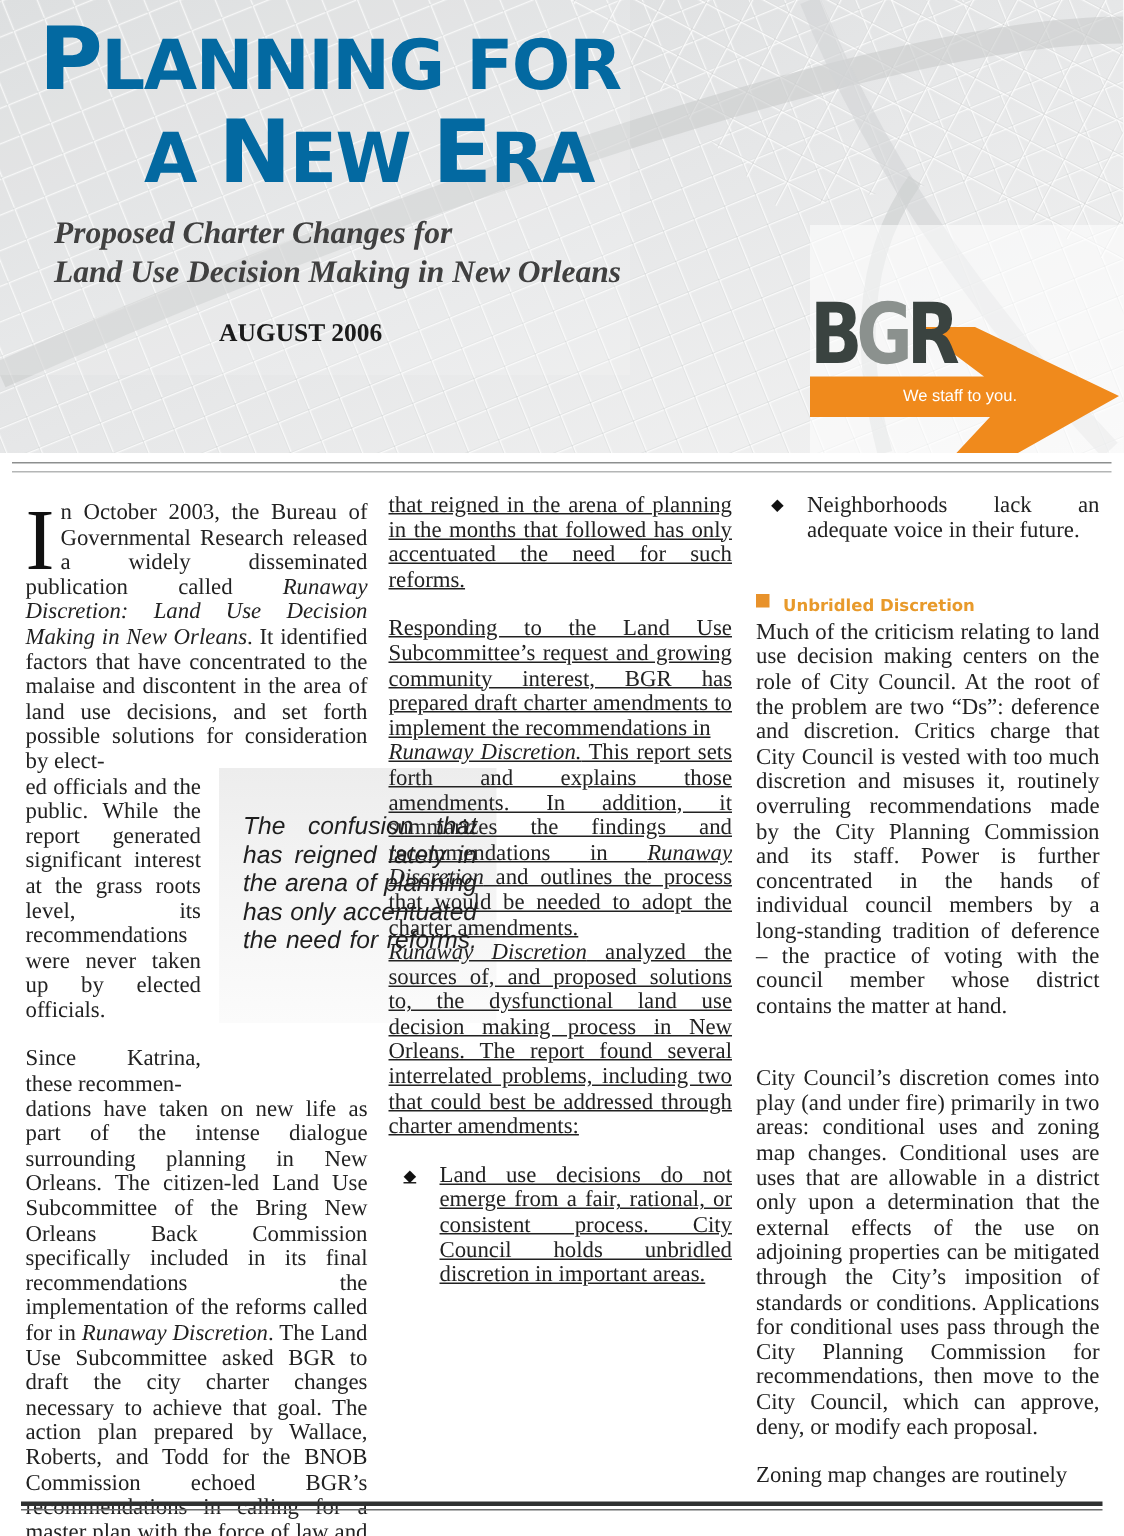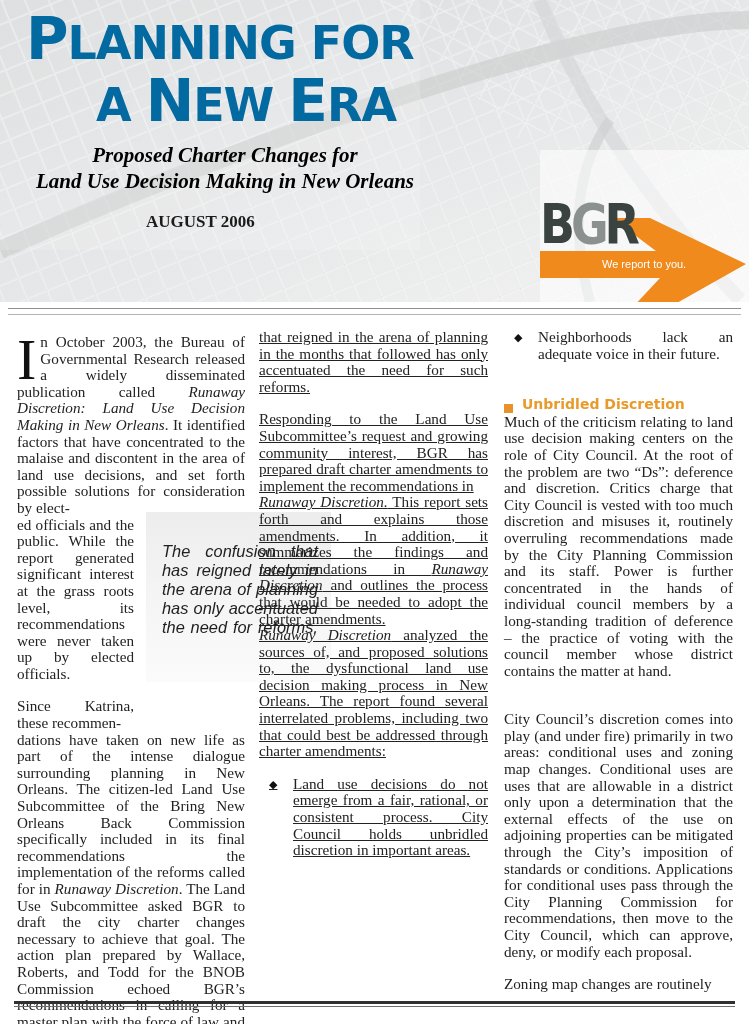--- a/index.html
+++ b/index.html
@@ -11,21 +11,21 @@
             background: #e9eaeb; }
   .map-bg { position: absolute; left: 0; top: 0; width: 749px; height: 302px; }
   .title { position: absolute; left: 26px; top: 10px; margin: 0;
            font-family: "DejaVu Sans", sans-serif; font-weight: bold; color: #0369a1;
            line-height: 1; letter-spacing: -1px; }
   .title .line { display: block; font-size: 46px; }
   .title .line2 { padding-left: 70px; margin-top: 4px; }
   .title .big { font-size: 58px; }
   .subtitle { position: absolute; left: 36px; top: 142px; margin: 0;
               font-family: "Liberation Serif", serif; font-style: italic; font-weight: bold;
-              font-size: 21px; line-height: 26px; color: #000000; text-align: center; }
+              font-size: 21px; line-height: 26px; color: #404040; }
   .date { position: absolute; left: 146px; top: 212px; font-family: "Liberation Serif", serif;
           font-weight: bold; font-size: 17px; color: #1b1b1b; }
 
   .logo { position: absolute; left: 540px; top: 196px; width: 209px; height: 110px; }
   .logo-bgr { position: absolute; left: 0; top: 0; font-family: "DejaVu Sans", sans-serif;
               font-weight: bold; font-size: 56px; letter-spacing: -5px; line-height: 1;
               transform: scaleX(0.82); transform-origin: left top; }
   .logo-b { color: #3a4340; }
   .logo-g { color: #8b918e; }
   .logo-r { color: #3a4340; }
@@ -54,21 +54,21 @@
   .pullquote { position: absolute; left: 146px; top: 512px; width: 185px; height: 170px;
                background: linear-gradient(180deg, #ededed 0%, #f4f4f4 45%, #fbfbfb 100%); }
   .pullquote-text { position: absolute; left: 16px; top: 30px; width: 156px;
                     font-family: "Liberation Sans", sans-serif; font-style: italic;
                     font-size: 16.4px; line-height: 19px; color: #1f1f1f; text-align: justify;
                     text-align-last: justify; }
 
   .section-heading { font-family: "DejaVu Sans", sans-serif; font-weight: bold;
                      color: #e89a2b; margin: 0; }
   .h-background { font-size: 16px; letter-spacing: 0.5px; margin: 20px 0 16px 2px; }
-  .h-unbridled { font-size: 14px; margin: 18px 0 1px 0; display: flex; align-items: flex-end; }
+  .h-unbridled { font-size: 11px; margin: 18px 0 1px 0; display: flex; align-items: flex-start; }
   .sq { width: 9px; height: 9px; background: #e8922b; margin-right: 9px; display: inline-block; }
 
   .bullet { display: flex; margin-left: 10px; }
   .bullet .dia { width: 24px; flex: none; font-size: 11px; line-height: 16.6px; color: #111; }
   .bullet .btxt { flex: 1; }
 
   .footer-rule1 { position: absolute; left: 14px; top: 1001px; width: 721px; height: 3px; background: #2f3131; }
   .footer-rule2 { position: absolute; left: 14px; top: 1006px; width: 721px; height: 1px; background: #6b6d6d; }
 </style>
 </head>
@@ -118,21 +118,21 @@
 
   <div class="date">AUGUST 2006</div>
 
   <div class="logo">
     <svg width="209" height="110" style="position:absolute;left:0;top:0">
       <polygon points="72,22 110,22 206,68 128,112 92,112 120,82 0,82 0,55 116,55" fill="#f08a1c"></polygon>
     </svg>
     <div class="logo-bgr">
       <span class="logo-b">B</span><span class="logo-g">G</span><span class="logo-r">R</span>
     </div>
-    <div class="logo-tag">We report to you.</div>
+    <div class="logo-tag">We staff to you.</div>
   </div>
 </div>
 
 <div class="rule" style="top:308px"></div>
 <div class="rule" style="top:314px;background:#b4b6b6"></div>
 
 <div class="col col1">
   <p>
     <span class="dropcap">I</span><span>n October 2003, the Bureau of Governmental Research released a widely disseminated publication called </span><i>Runaway Discretion: Land Use Decision Making in New Orleans</i><span>. It identified factors that have concentrated to the malaise and discontent in the area of land use decisions, and set forth possible solutions for consideration by elect-</span>
   </p>

